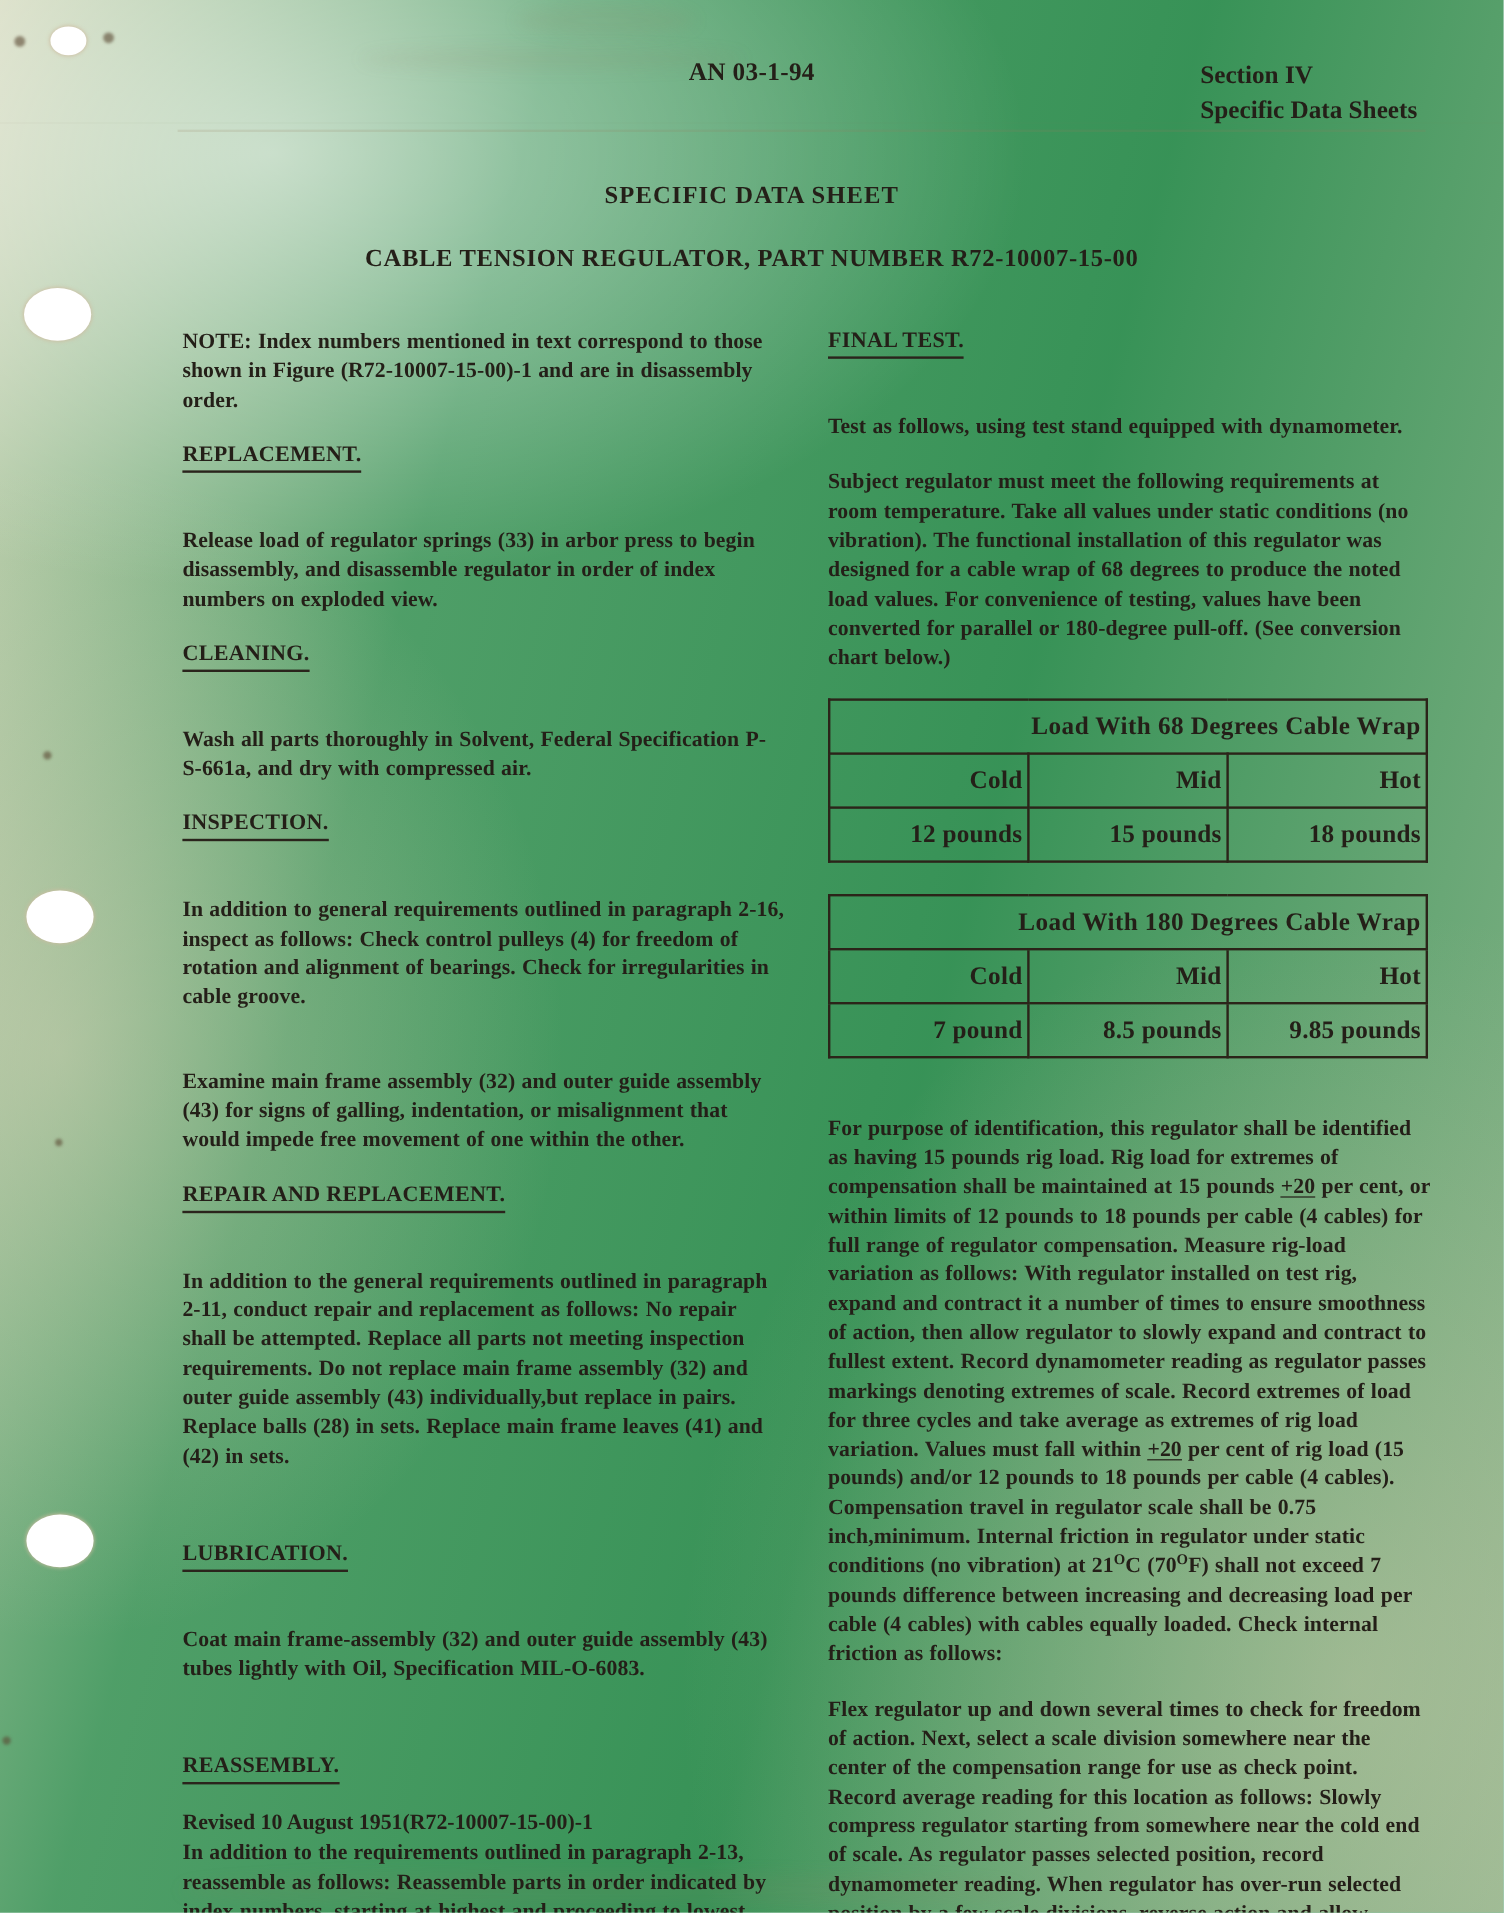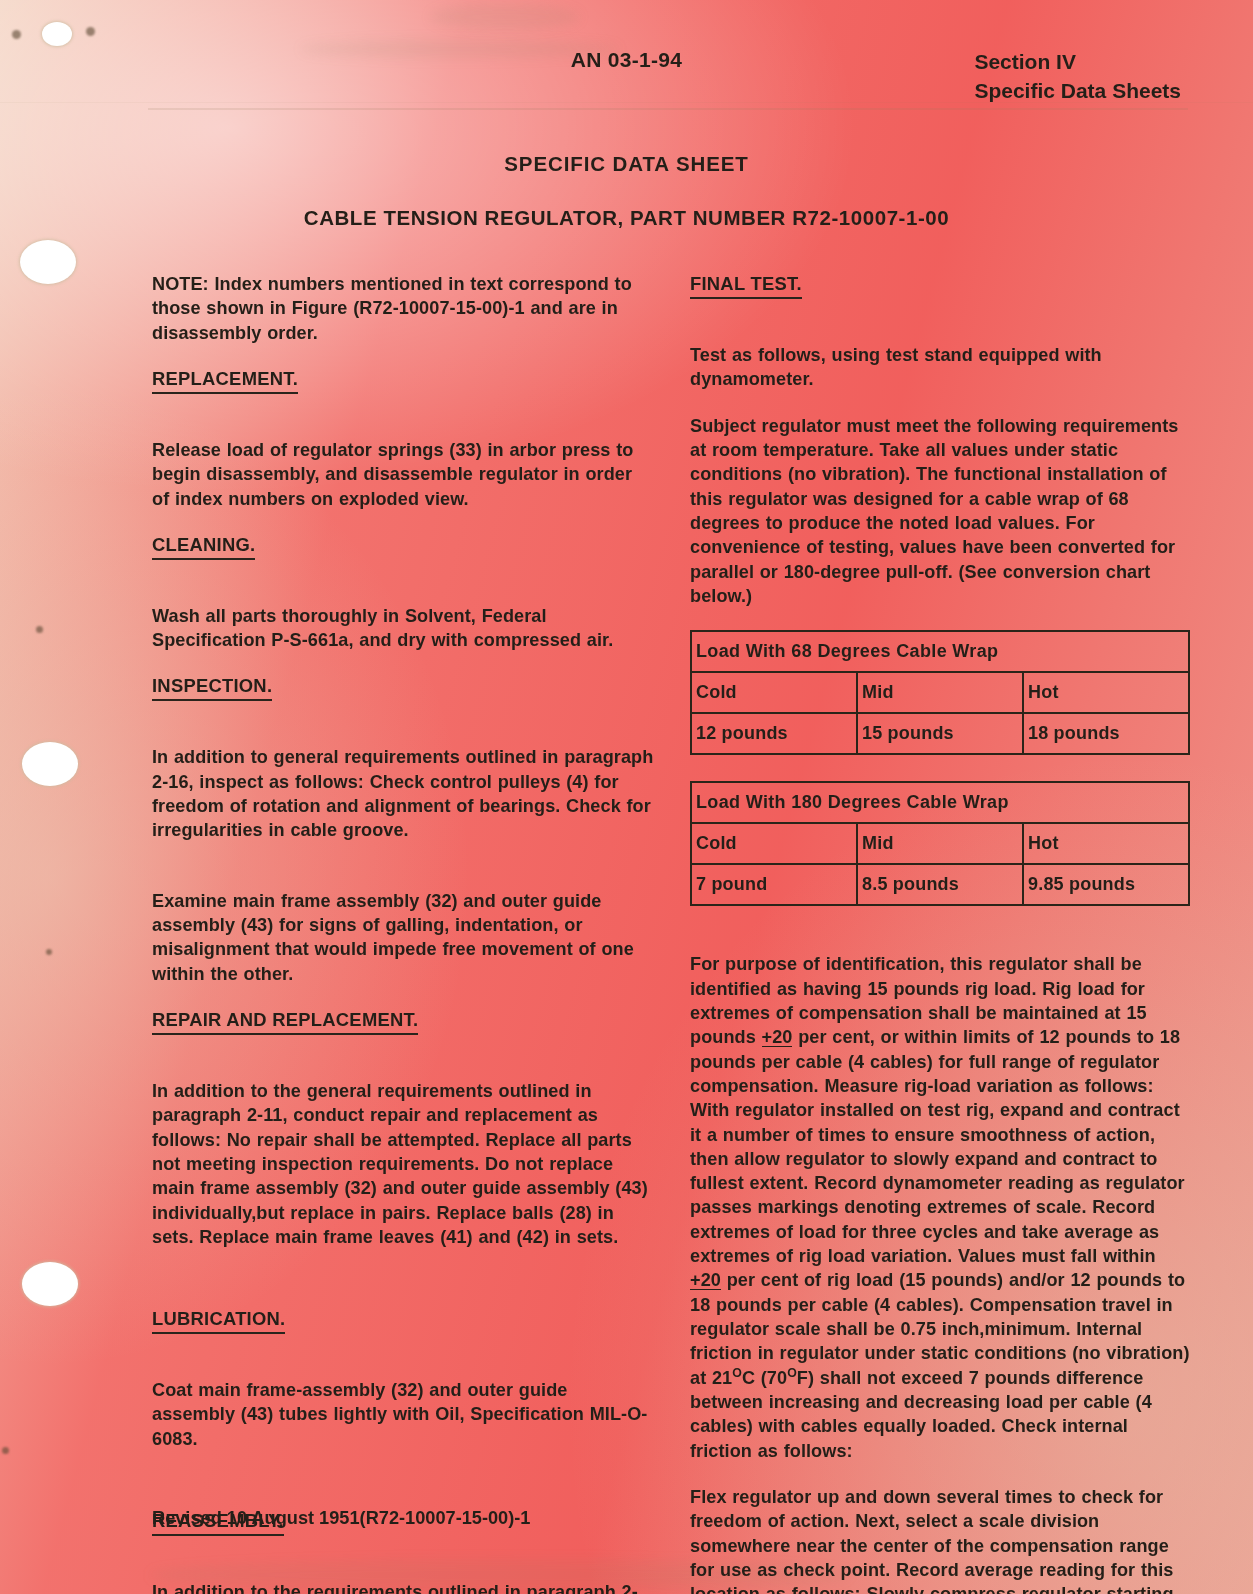--- a/index.html
+++ b/index.html
@@ -5,23 +5,23 @@
 <style>
   html, body {
     margin: 0;
     padding: 0;
     background: #ffffff;
   }
   .page {
     position: relative;
     width: 1253px;
     height: 1594px;
-    background: #ef4444;
+    background: #15803d;
     overflow: hidden;
-    font-family: Liberation Sans, sans-serif;
+    font-family: Liberation Serif, serif;
     color: #241f18;
   }
   
   .paper-tint {
     position: absolute;
     inset: 0;
     background:
       radial-gradient(ellipse 900px 520px at 18% 8%, rgba(255,255,255,0.55), rgba(255,255,255,0) 70%),
       radial-gradient(ellipse 780px 900px at 90% 88%, rgba(222,205,178,0.40), rgba(222,205,178,0) 72%),
       radial-gradient(ellipse 600px 700px at 4% 55%, rgba(233,216,192,0.45), rgba(233,216,192,0) 70%),
@@ -156,22 +156,22 @@
 
   
   .data-table {
     border-collapse: collapse;
     width: 500px;
     margin: 0 0 26px 0;
     table-layout: fixed;
   }
   .data-table td {
     border: 2px solid #2b2419;
-    text-align: left;
-    font-size: 18px;
+    text-align: right;
+    font-size: 21px;
     font-weight: 700;
     padding: 9px 4px;
     letter-spacing: 0.2px;
   }
   .data-table td.title-cell {
     padding: 9px 4px;
     letter-spacing: 0.35px;
   }
 
   
@@ -210,21 +210,21 @@
   <div class="doc-header">
     <div class="hdr-center">AN 03-1-94</div>
     <div class="hdr-right">
       <div>Section IV</div>
       <div>Specific Data Sheets</div>
     </div>
   </div>
 
   <div class="title-block">
     <div class="title-main">SPECIFIC DATA SHEET</div>
-    <div class="title-sub">CABLE TENSION REGULATOR, PART NUMBER R72-10007-1-00</div>
+    <div class="title-sub">CABLE TENSION REGULATOR, PART NUMBER R72-10007-15-00</div>
   </div>
 
   <div class="columns">
 
     <div class="col">
 
       <p>NOTE:  Index numbers mentioned in text correspond to those shown in Figure (R72-10007-15-00)-1 and are in disassembly order.</p>
 
       <div class="sec-wrap">
         <h2 class="sec">REPLACEMENT.</h2>

